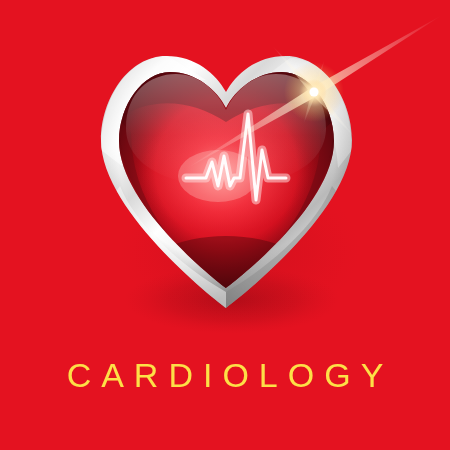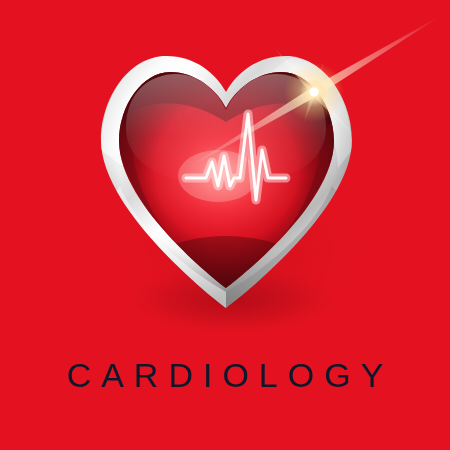--- a/index.html
+++ b/index.html
@@ -207,15 +207,15 @@
       <g transform="translate(314,92) rotate(-72)">
         <path d="M-34,0 L0,-2.5 L34,0 L0,2.5 Z" fill="url(#rayGrad)" opacity="0.7"></path>
       </g>
 
       <circle cx="314" cy="92" r="30" fill="url(#sparkCore)" opacity="0.85"></circle>
       <circle cx="314" cy="92" r="13" fill="url(#sparkCore)"></circle>
       <circle cx="314" cy="92" r="4.5" fill="#ffffff"></circle>
     </g>
   </svg>
 
-  <div id="wordmark" style="color: #0f172a; font-size: 34px; letter-spacing: 10px;">CARDIOLOGY</div>
+  <div id="wordmark" style="color: #fde047; font-size: 34px; letter-spacing: 10px;">CARDIOLOGY</div>
 
 </div>
 
 </body></html>

